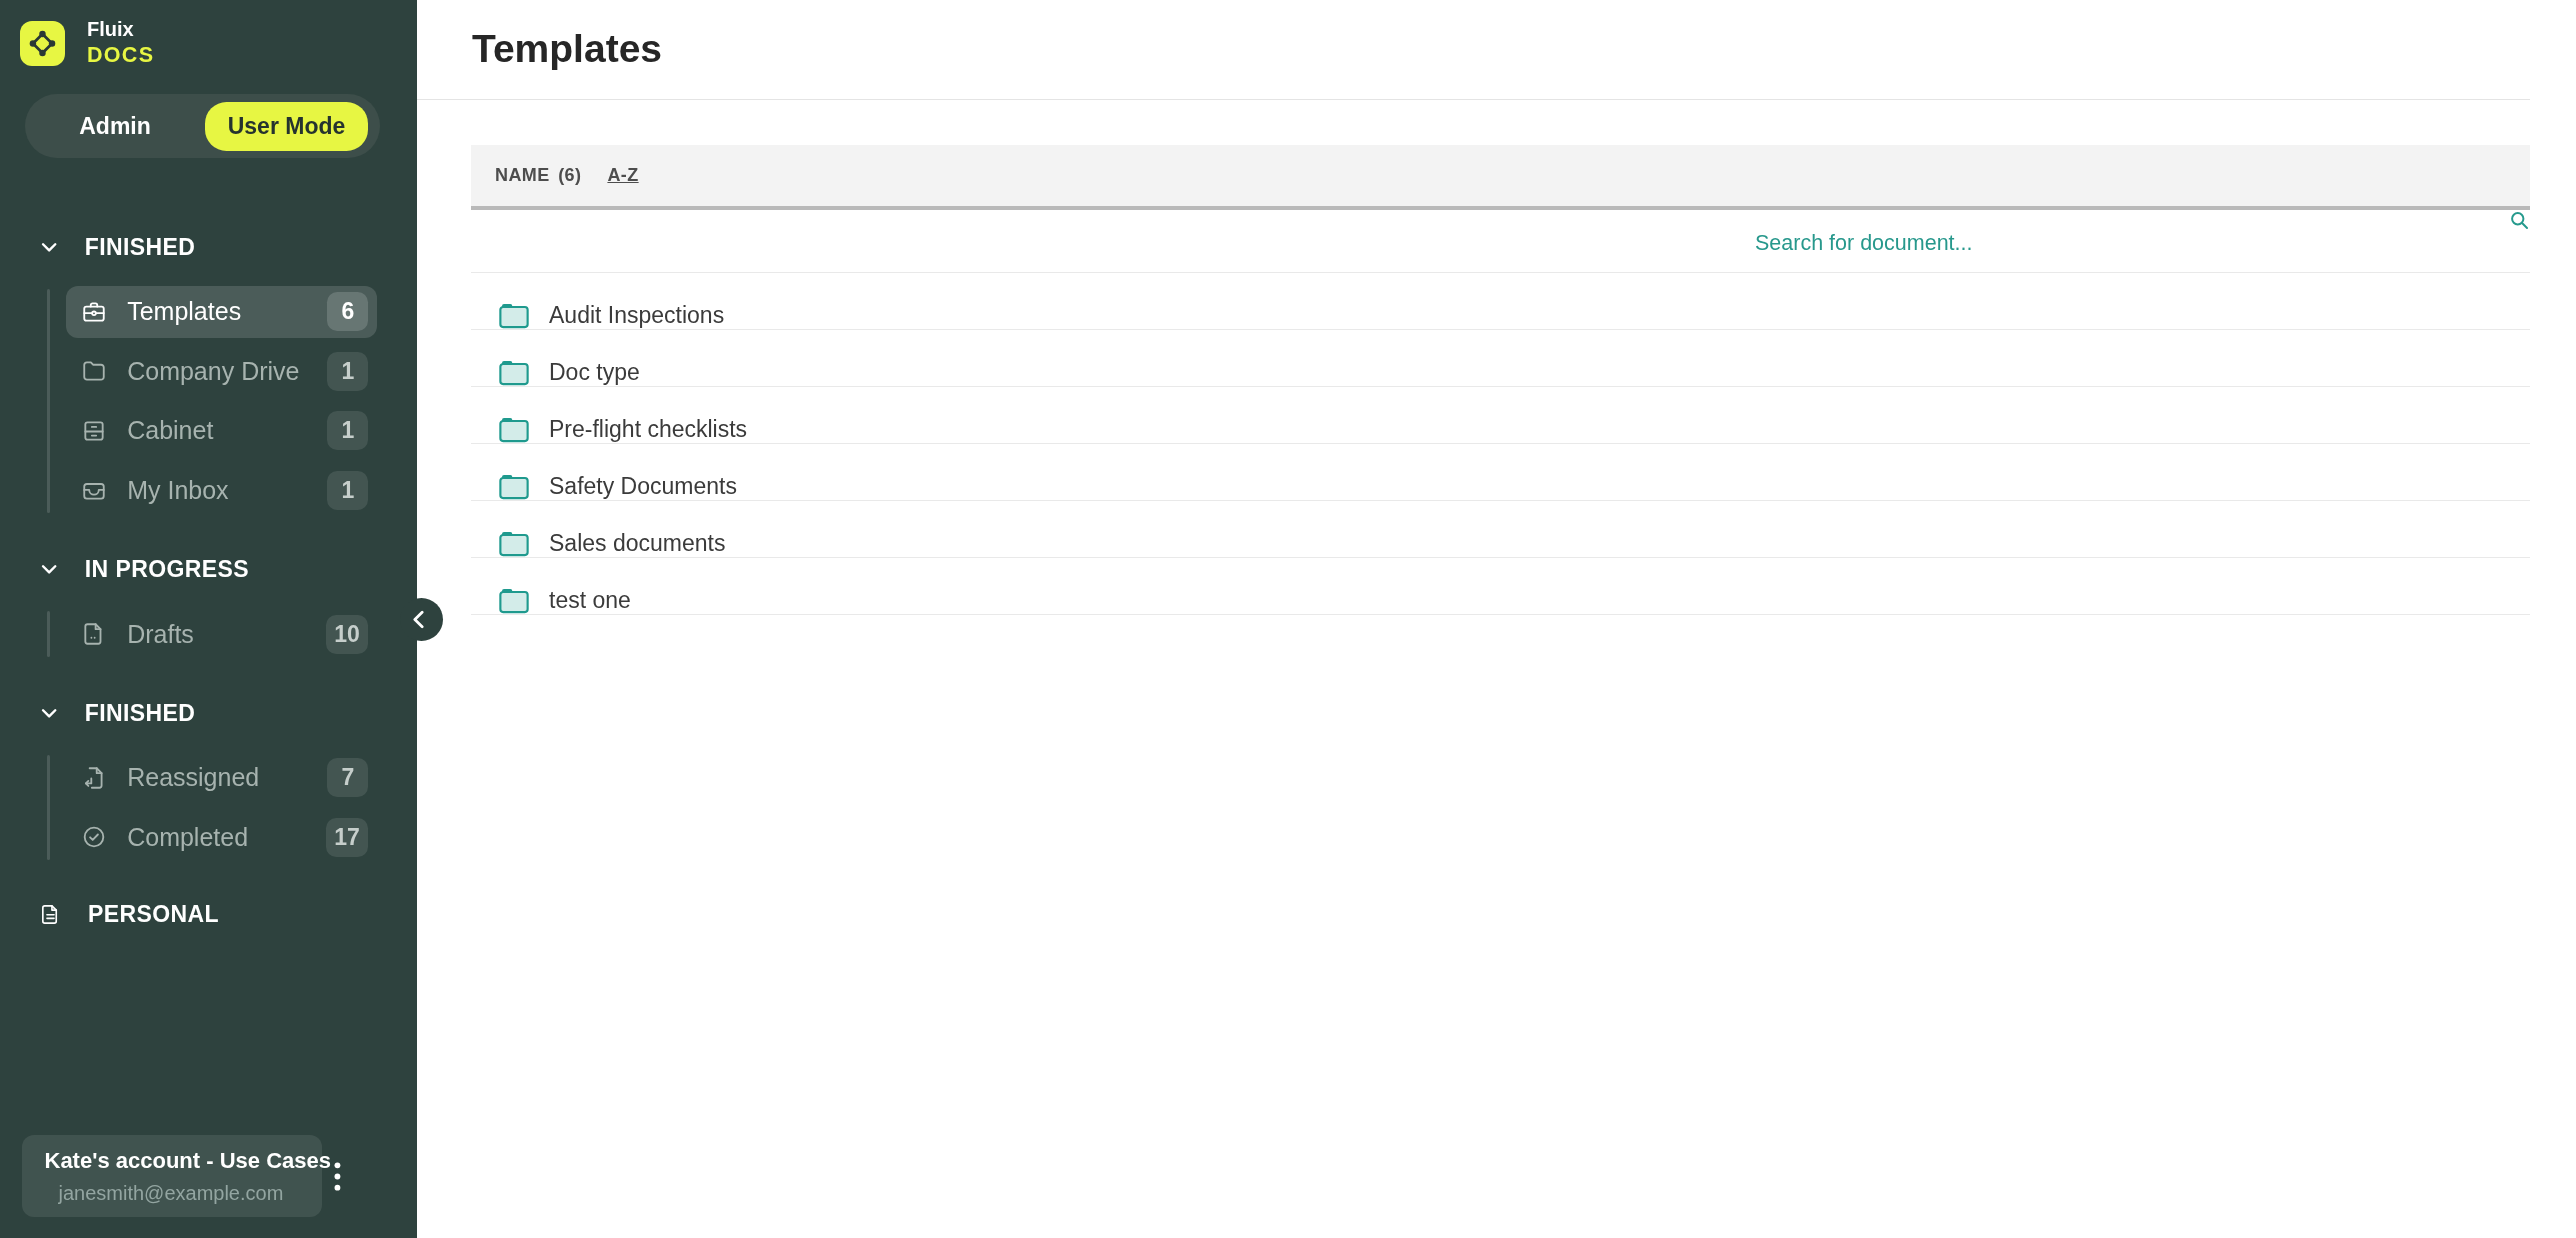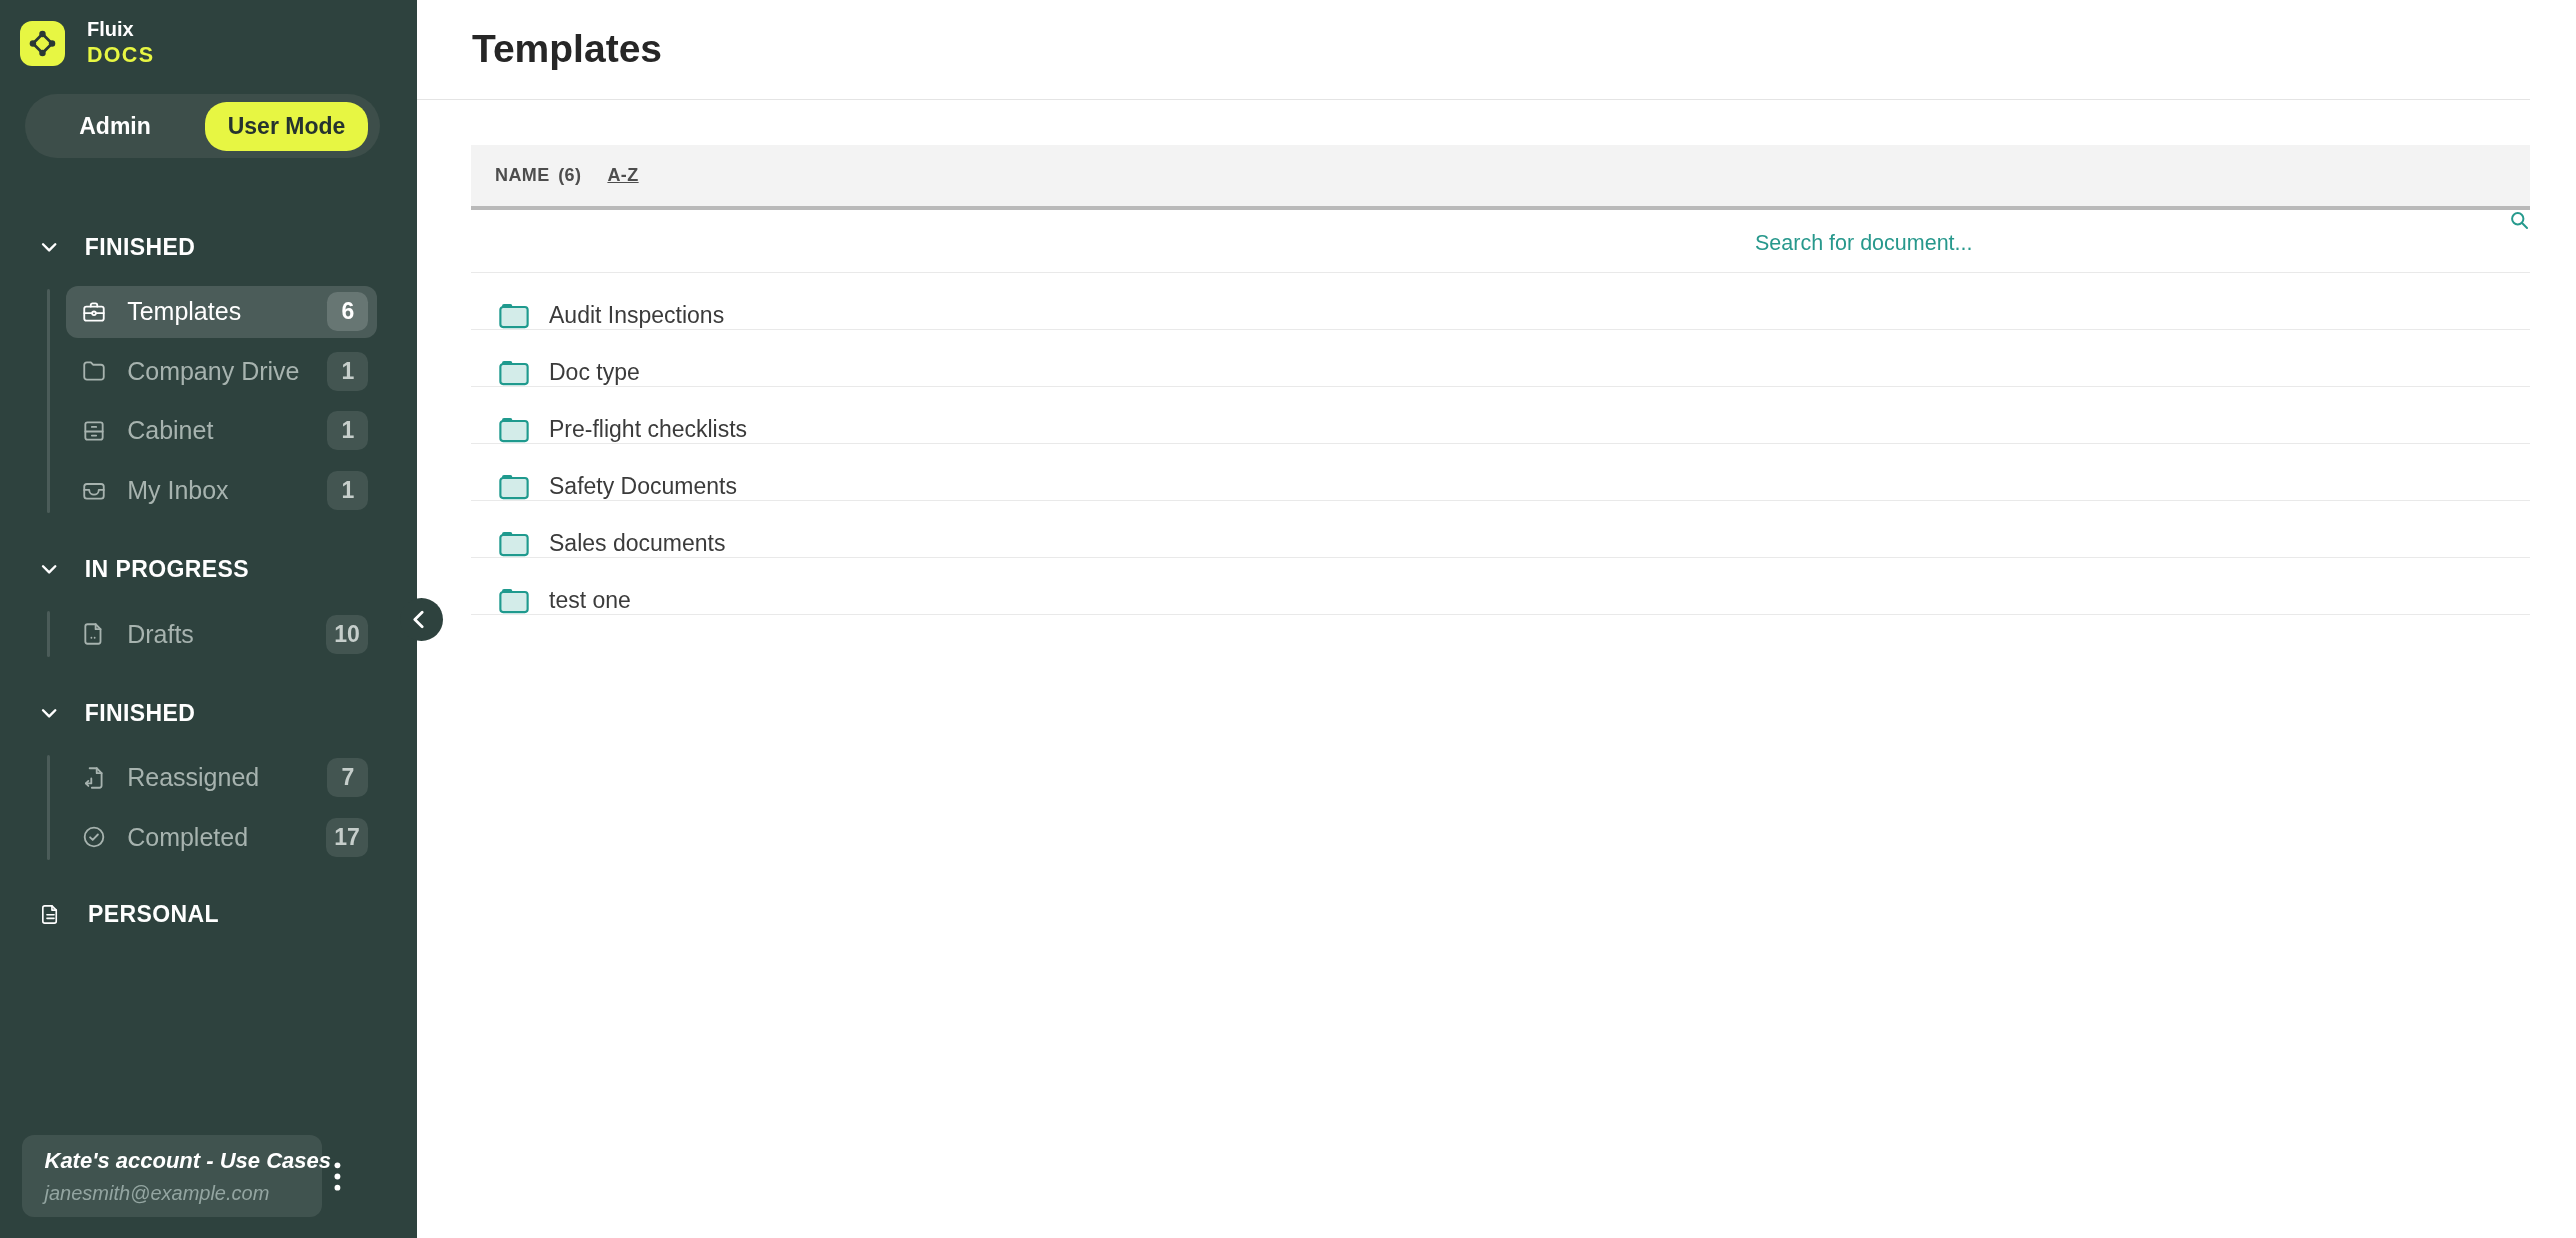--- a/index.html
+++ b/index.html
@@ -47,23 +47,23 @@
   .personal-row{display:flex;align-items:center;margin-top:34px;padding-left:39px;height:34px;
     color:#fff;font-weight:700;font-size:23px;letter-spacing:0.4px;cursor:pointer;}
   .personal-row .picon{margin-right:26px;display:flex;}
 
   .collapse-btn{position:absolute;top:598px;left:400px;width:43px;height:43px;border-radius:50%;
     background:var(--sidebar);border:none;display:flex;align-items:center;justify-content:center;
     cursor:pointer;z-index:4;padding:0 6.9px 0 0;box-sizing:border-box;}
 
   .account-card{position:absolute;left:21.5px;bottom:20.6px;width:300px;height:82px;border-radius:12px;
     background:rgba(255,255,255,.09);display:flex;align-items:center;
-    padding:0 19px 0 23px;box-sizing:border-box;cursor:pointer;font-style:italic;}
+    padding:0 19px 0 23px;box-sizing:border-box;cursor:pointer;}
   .account-name{font-size:22px;font-weight:700;color:#fff;margin-bottom:7.7px;white-space:nowrap;}
-  .account-email{font-size:20px;color:#93a5a1;}
+  .account-email{font-size:20px;color:#93a5a1;margin-left:14px;}
   .kebab{margin-left:auto;display:flex;padding:3.4px;}
 
   
   .main{position:absolute;left:417px;top:0;right:0;bottom:0;background:#fff;}
   .page-title{margin:0;padding:26px 46px 0 55px;font-size:39px;font-weight:700;color:#262626;line-height:1.2;}
   .title-divider{height:0.9px;background:#e4e4e4;margin:26px 46px 0 0;}
   .list{margin:45px 46px 0 54px;}
   .list-header{height:61px;background:#f3f3f3;border-bottom:4.3px solid #b9b9b9;display:flex;
     align-items:center;padding-left:24px;color:#4d4d4d;font-size:18px;font-weight:700;letter-spacing:0.4px;}
   .lh-count{margin-left:8.6px;}

